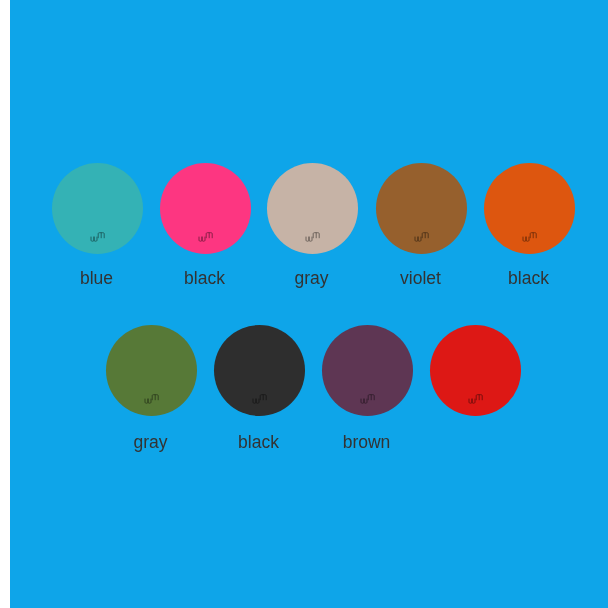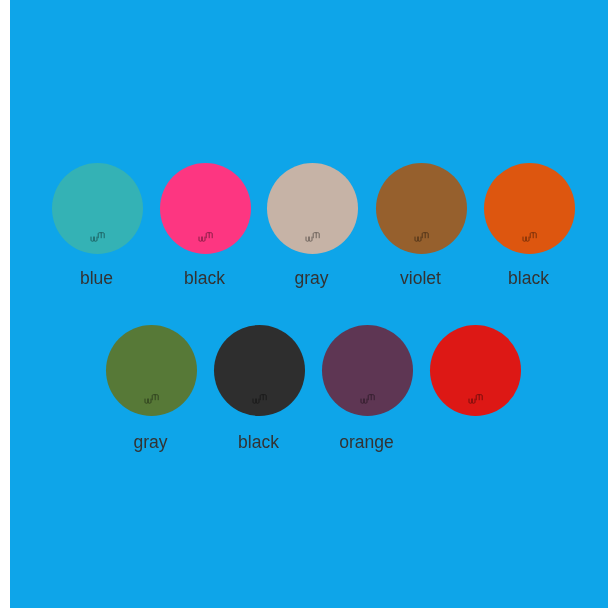--- a/index.html
+++ b/index.html
@@ -172,21 +172,21 @@
     <div class="swatch sw-c2">
       <div class="swatch-disc" style="background: rgb(94, 54, 83);"></div>
       <div class="wm-logo" style="opacity: 0.5;">
         <svg width="18" height="12" viewBox="0 0 18 12">
           <g fill="none" stroke="#000000" stroke-width="0.9" stroke-linecap="butt">
             <path d="M1 4.6 L1 8.3 Q1 9.2 2.5 9.2 Q4 9.2 4 8.3 L4 4.6 M4 4.6 L4 8.3 Q4 9.2 5.5 9.2 Q7 9.2 7 8.3 L7 4.6"></path>
             <path d="M8.2 6.2 L8.2 1.6 Q8.2 0.7 9.7 0.7 L12.7 0.7 Q14.2 0.7 14.2 1.6 L14.2 6.2 M11.2 0.8 L11.2 6.2"></path>
           </g>
         </svg>
       </div>
-      <div class="swatch-label" style="color: rgb(51, 51, 51);">orange</div>
+      <div class="swatch-label" style="color: rgb(51, 51, 51);">brown</div>
     </div>
 
     <div class="swatch sw-c3">
       <div class="swatch-disc" style="background: rgb(221, 24, 21);"></div>
       <div class="wm-logo" style="opacity: 0.5;">
         <svg width="18" height="12" viewBox="0 0 18 12">
           <g fill="none" stroke="#000000" stroke-width="0.9" stroke-linecap="butt">
             <path d="M1 4.6 L1 8.3 Q1 9.2 2.5 9.2 Q4 9.2 4 8.3 L4 4.6 M4 4.6 L4 8.3 Q4 9.2 5.5 9.2 Q7 9.2 7 8.3 L7 4.6"></path>
             <path d="M8.2 6.2 L8.2 1.6 Q8.2 0.7 9.7 0.7 L12.7 0.7 Q14.2 0.7 14.2 1.6 L14.2 6.2 M11.2 0.8 L11.2 6.2"></path>
           </g>

